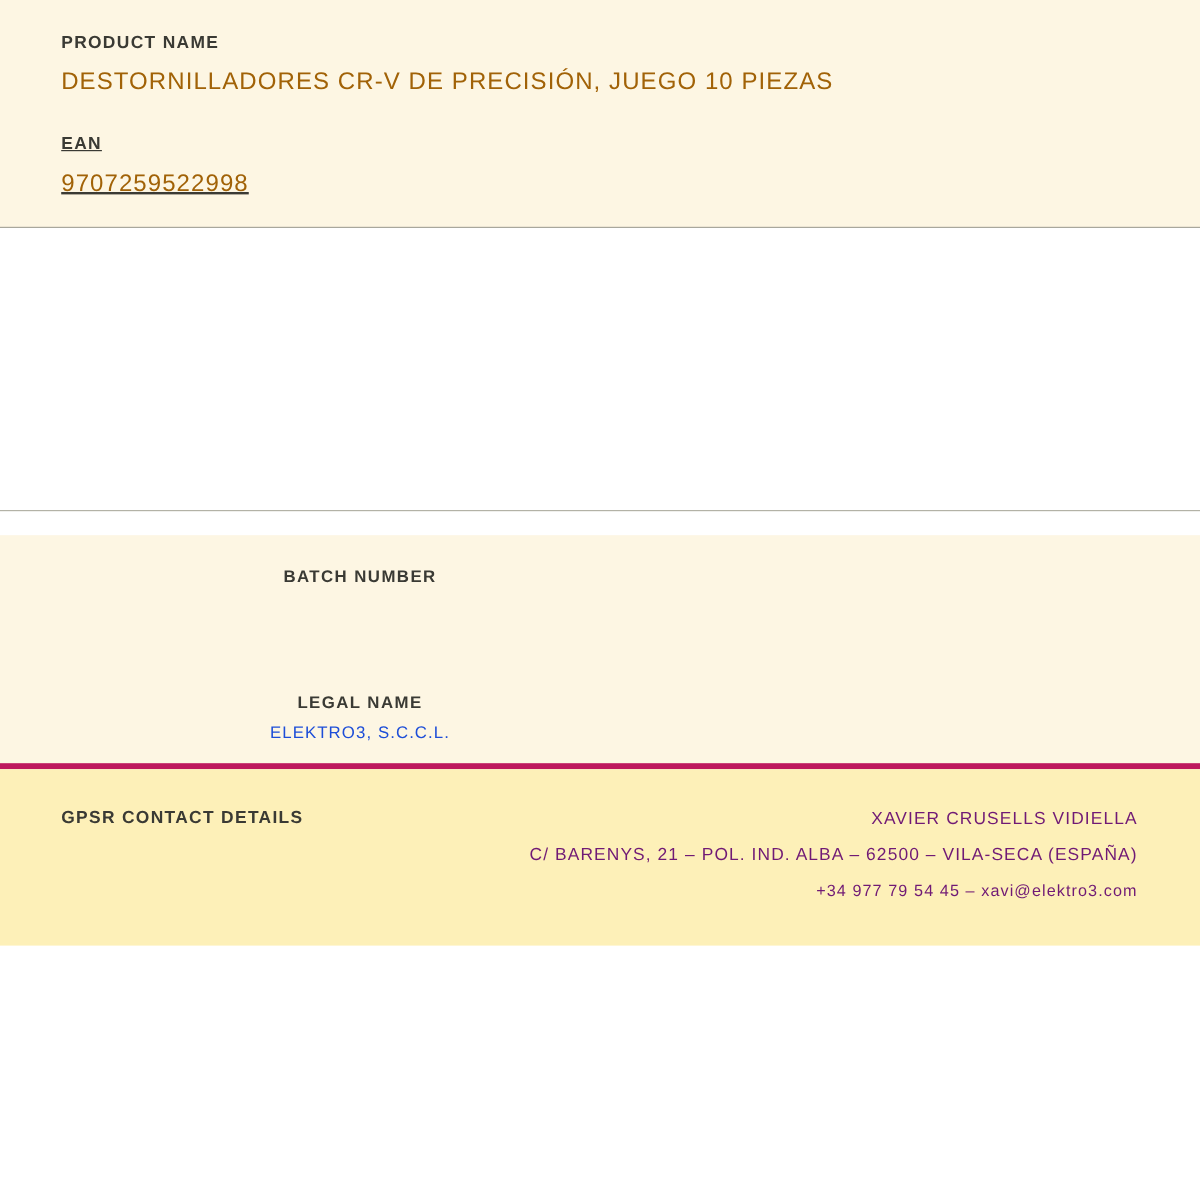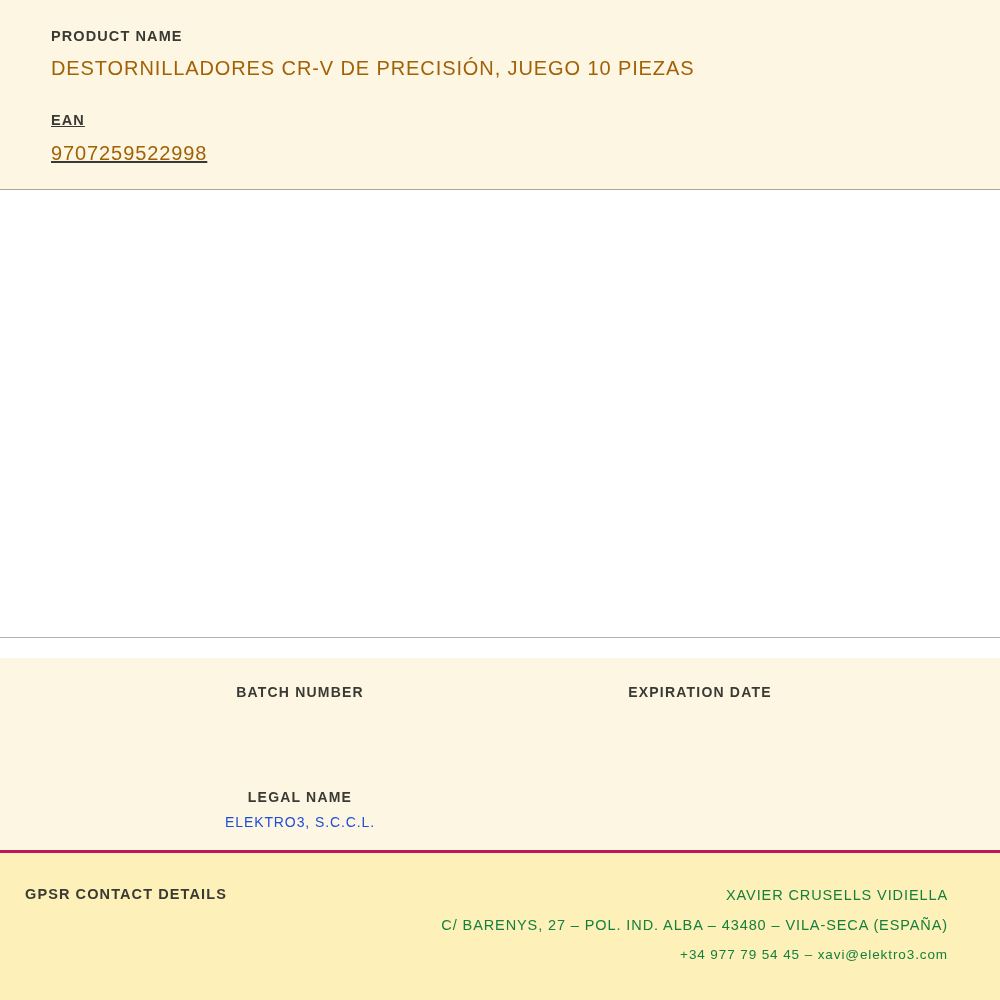--- a/index.html
+++ b/index.html
@@ -11,21 +11,21 @@
     height: 1000px;
     font-family: "Liberation Sans", sans-serif;
     background: #ffffff;
     color: #3a3a34;
     overflow: hidden;
   }
 
   .page {
     position: relative;
     width: 1000px;
-    height: 1000px;
+    height: 788px;
     box-sizing: border-box;
     display: flex;
     flex-direction: column;
     background: #ffffff;
   }
 
   
   .top-block {
     background: #fdf6e3;
     border-bottom: 1px solid #a8a79c;
@@ -57,21 +57,21 @@
   
   .middle-blank {
     flex: 1 1 auto;
     background: #ffffff;
     border-bottom: 1px solid #b3b2a6;
   }
 
   
   .data-block {
     background: #fdf6e3;
-    border-bottom: 3px solid #be185d;
+    border-bottom: 5px solid #be185d;
     box-sizing: border-box;
     padding-top: 24px;
     padding-bottom: 20px;
     height: 195px;
     margin-top: 20px;
   }
   .row {
     display: flex;
     width: 100%;
   }
@@ -101,42 +101,42 @@
   }
   .row.second {
     margin-top: 62px;
   }
 
   
   .footer {
     background: #fdf0b8;
     box-sizing: border-box;
     height: 147px;
-    padding: 32px 52px 0 25px;
+    padding: 32px 52px 0 51px;
     display: flex;
     justify-content: space-between;
     align-items: flex-start;
   }
   .footer-title {
     font-size: 14.5px;
     font-weight: bold;
     letter-spacing: 1.1px;
     color: #3a3a34;
     margin: 0;
     white-space: nowrap;
     padding-top: 1px;
   }
   .footer-lines {
     text-align: right;
     flex: 1 1 auto;
   }
   .footer-line {
     font-size: 14.5px;
     letter-spacing: 0.9px;
-    color: #15803d;
+    color: #701a75;
     margin: 0 0 9px 0;
     line-height: 1.45;
   }
   .footer-line.small {
     font-size: 13.5px;
   }
 </style>
 </head>
 <body>
 
@@ -155,36 +155,35 @@
 
   <section class="middle-blank"></section>
 
   <section class="data-block">
     <div class="row first">
       <div class="col left">
         <p class="cell-label">BATCH NUMBER</p>
         <p class="cell-value"></p>
       </div>
       <div class="col right">
-        <p class="cell-label">EXPIRATION DATE</p>
         <p class="cell-value"></p>
       </div>
     </div>
     <div class="row second">
       <div class="col left">
         <p class="cell-label">LEGAL NAME</p>
         <p class="cell-value">ELEKTRO3, S.C.C.L.</p>
       </div>
       <div class="col right">
       </div>
     </div>
   </section>
 
   <footer class="footer">
     <p class="footer-title">GPSR CONTACT DETAILS</p>
     <div class="footer-lines">
       <p class="footer-line">XAVIER CRUSELLS VIDIELLA</p>
-      <p class="footer-line">C/ BARENYS, 27 – POL. IND. ALBA – 43480 – VILA-SECA (ESPAÑA)</p>
+      <p class="footer-line">C/ BARENYS, 21 – POL. IND. ALBA – 62500 – VILA-SECA (ESPAÑA)</p>
       <p class="footer-line small">+34 977 79 54 45 – xavi@elektro3.com</p>
     </div>
   </footer>
 
 </div>
 
 </body></html>

